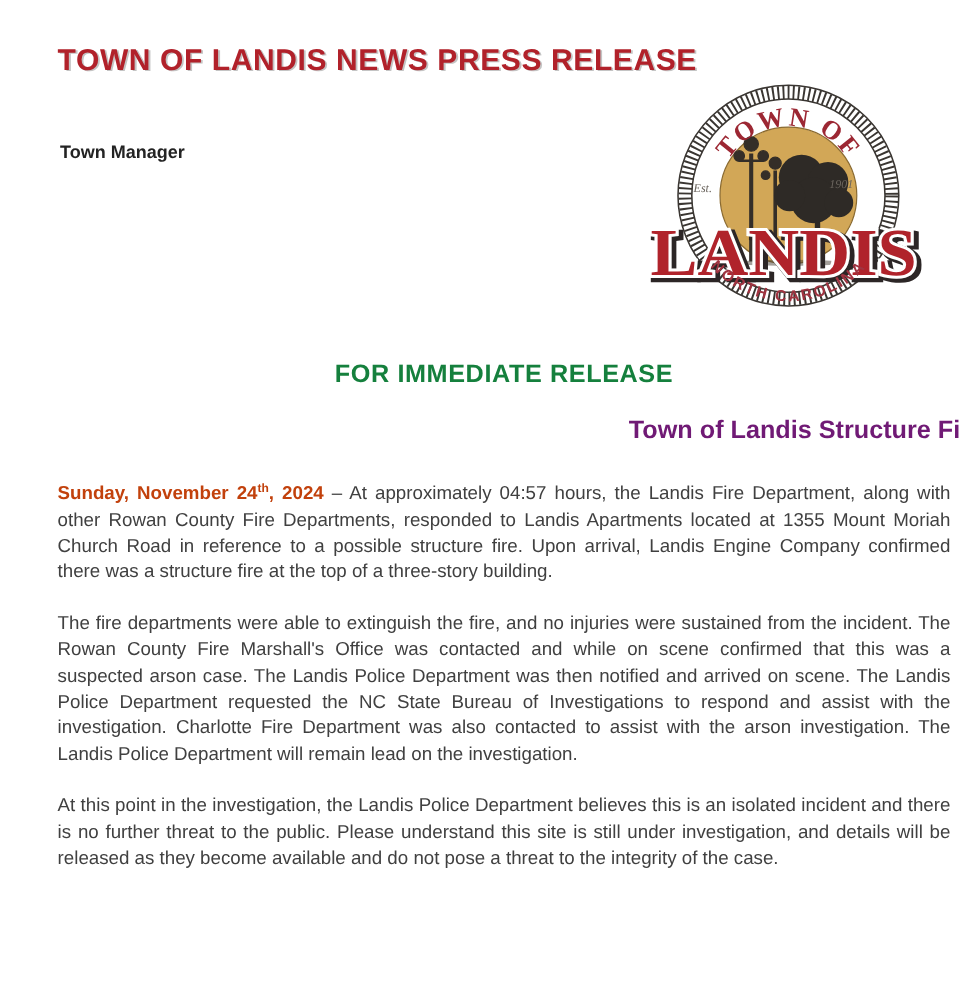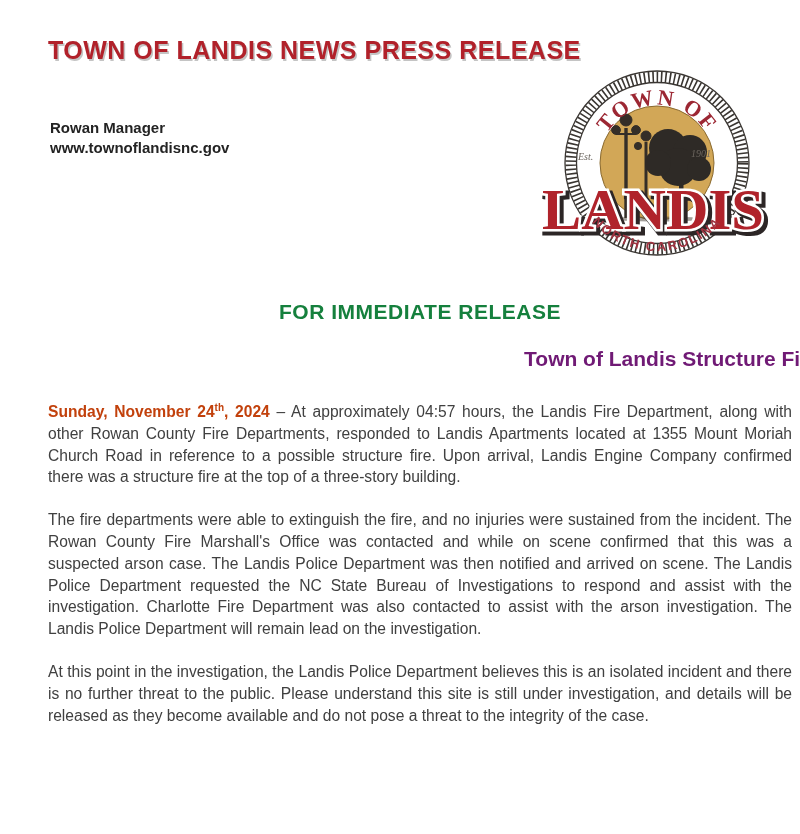--- a/index.html
+++ b/index.html
@@ -54,22 +54,21 @@
   .body-copy sup { font-size:10px; vertical-align:super; line-height:0; }
 </style>
 </head>
 <body>
 
 <div class="page">
 
   <div class="doc-title">TOWN OF LANDIS NEWS PRESS RELEASE</div>
 
   <div class="contact-block">
-    <div>Rowan Manager</div>
-    <div>www.townoflandisnc.gov</div>
+    <div>Town Manager</div>
   </div>
 
   <svg class="seal" viewBox="0 0 230 196" xmlns="http://www.w3.org/2000/svg">
 
     <circle cx="119" cy="93" r="92" fill="#ffffff" stroke="#3a3632" stroke-width="1.3"></circle>
 
     <circle cx="119" cy="93" r="86" fill="none" stroke="#3a3632" stroke-width="11" stroke-dasharray="1.6 2.7"></circle>
     <circle cx="119" cy="93" r="80.5" fill="#ffffff" stroke="#3a3632" stroke-width="1.3"></circle>
 
     <circle cx="119" cy="93" r="57" fill="#d2a757" stroke="#8a6a30" stroke-width="1"></circle>

